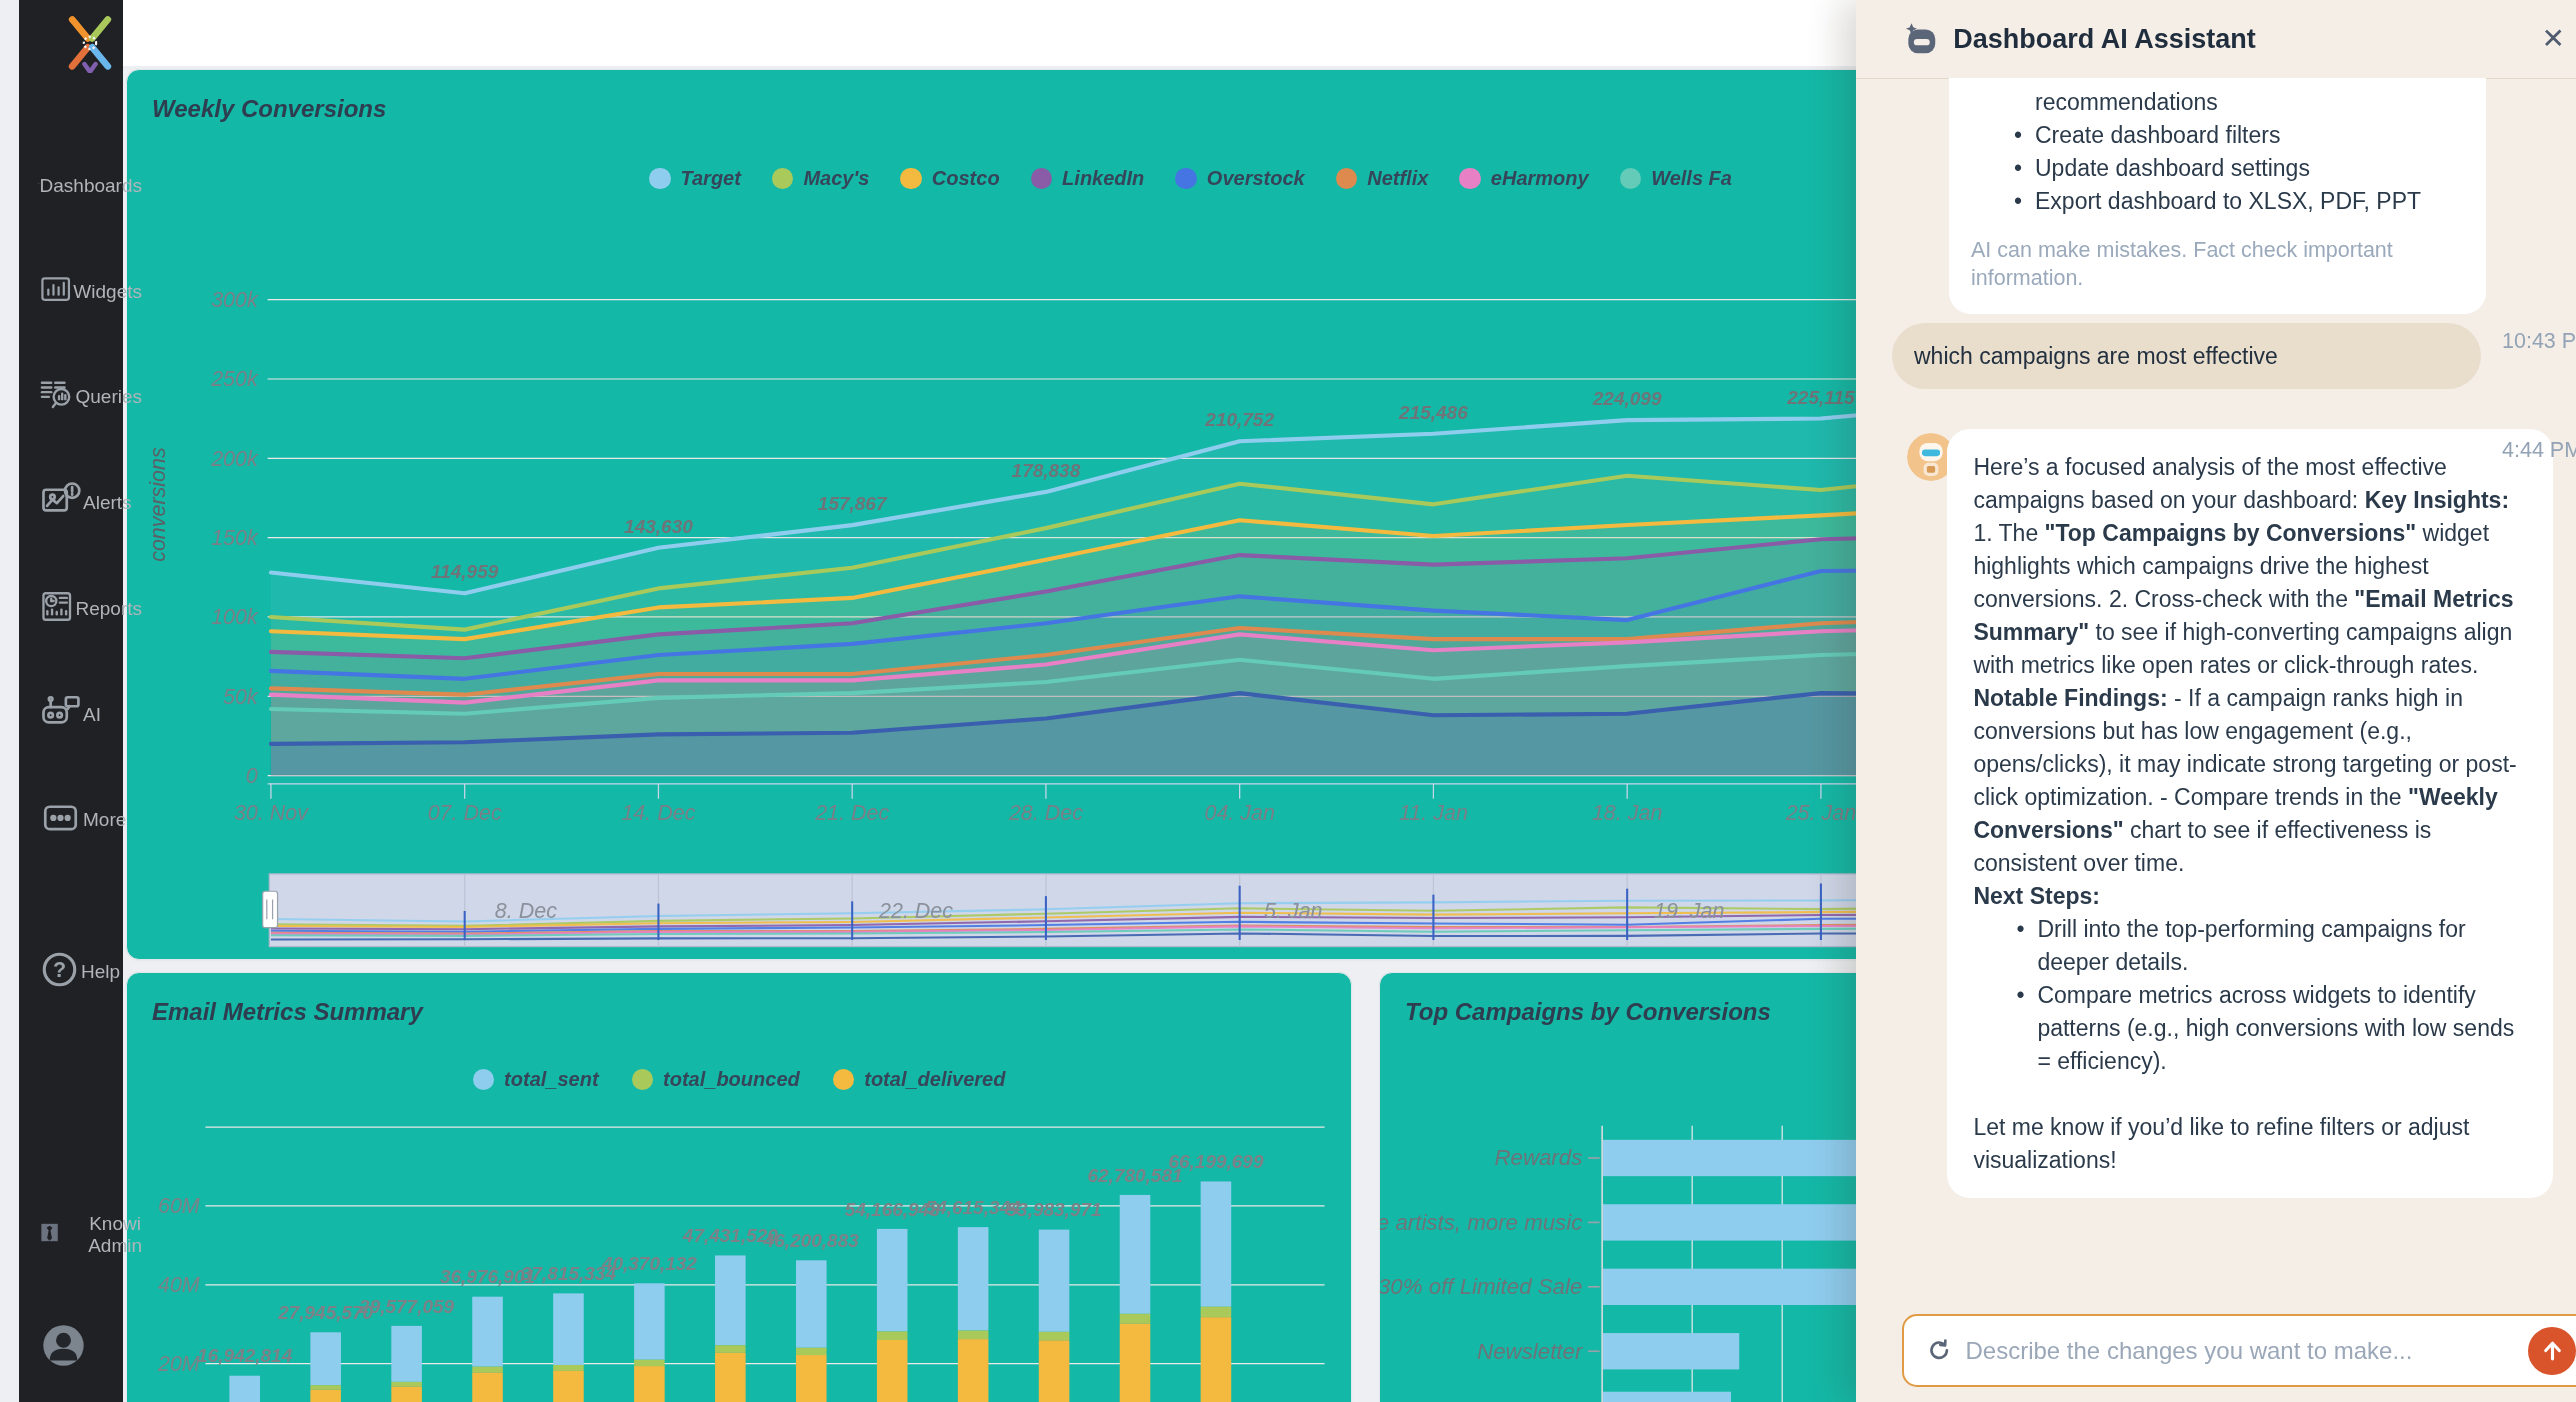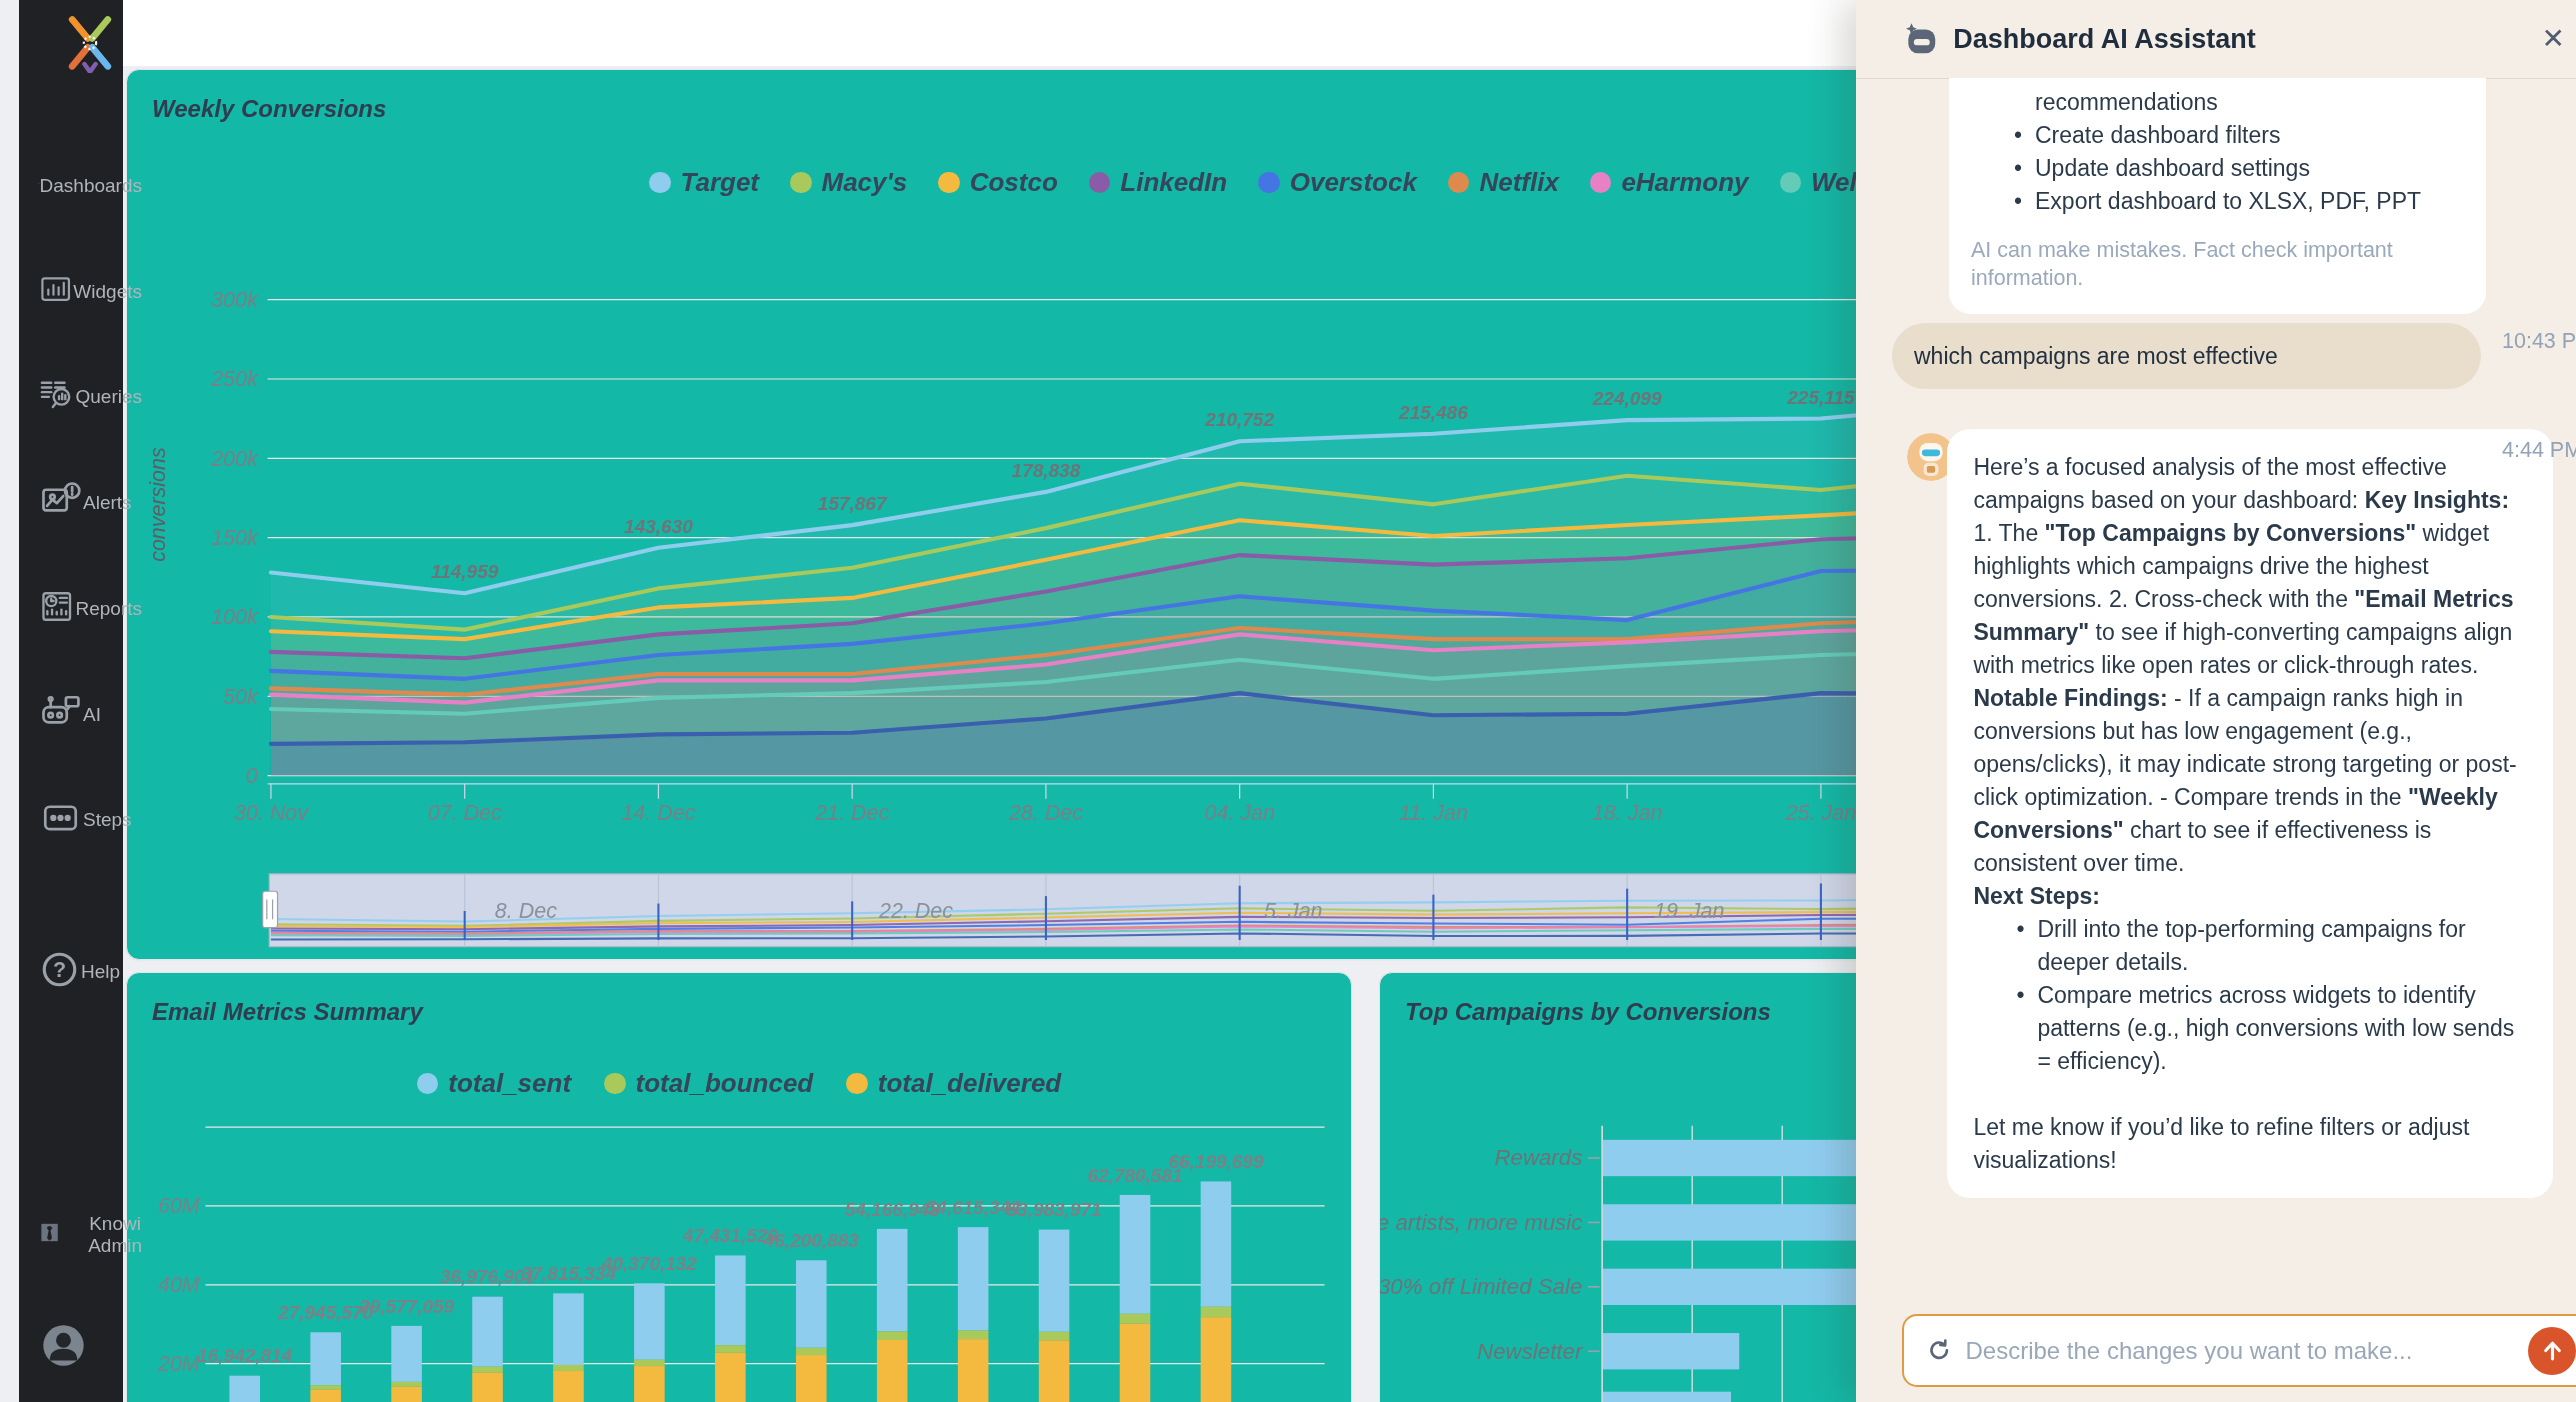--- a/index.html
+++ b/index.html
@@ -23,21 +23,21 @@
                color:#6b7580;font-size:20.7px;font-weight:bold;display:flex;align-items:center;justify-content:center;background:#fff;}
   
   .card{background:#14b8a6;border:0.8px solid #e4e7ea;border-radius:13.2px;box-shadow:0 0.8px 1.7px rgba(40,50,60,.04);font-style:italic;}
   #card-weekly{left:107px;top:69px;width:2360px;height:889px;}
   #card-email{left:107px;top:972px;width:1224px;height:479px;}
   #card-top{left:1360px;top:972px;width:991px;height:479px;}
   .card-title{position:absolute;left:25px;top:25px;font-size:24px;font-weight:bold;color:#2e3d4f;}
   .legend-row{position:absolute;display:flex;align-items:center;gap:33px;}
   .legend-item{display:flex;align-items:center;gap:10px;cursor:pointer;}
   .legend-dot{width:21.5px;height:21.5px;border-radius:10.7px;}
-  .legend-item span{font-size:26px;font-weight:bold;color:#36465a;white-space:nowrap;}
+  .legend-item span{font-size:20px;font-weight:bold;color:#36465a;white-space:nowrap;}
   
   #ai-panel{left:1837px;top:0;width:739px;height:1403px;background:#f4eee6;z-index:50;box-shadow:-15px 0 33px rgba(60,50,40,.18);}
   #ai-header{position:absolute;left:0;top:0;width:100%;height:78px;border-bottom:0.8px solid #e2d9cd;display:flex;align-items:center;}
   #ai-title{font-size:27px;font-weight:bold;color:#1f2d3d;margin-left:13.2px;}
   #ai-close{position:absolute;right:30px;top:21.5px;font-size:28px;color:#4f5b6e;cursor:pointer;}
   .bubble{position:absolute;background:#fff;color:#2b3a4a;font-size:23px;line-height:33px;}
   #bubble-intro{left:93px;top:78px;width:537px;border-radius:0 0 21.5px 21.5px;padding:8.3px 22px 21.5px 22px;box-sizing:border-box;}
   .ul-row{position:relative;padding-left:64px;}
   .ul-row::before{content:"•";position:absolute;left:43px;}
   .partial-line{padding-left:64px;}
@@ -146,21 +146,21 @@
         </svg>
         <span class="lbl">AI</span>
       </div>
       <div class="side-item abs" style="left: 0px; top: 796px;">
         <svg width="45" height="43" viewBox="0 0 48 48" fill="none" stroke="#9aa1a9" stroke-width="3" stroke-linecap="round" stroke-linejoin="round" style="color:#9aa1a9">
           <rect x="7" y="12" width="34" height="25" rx="5"></rect>
           <circle cx="16" cy="24.5" r="2" fill="currentColor"></circle>
           <circle cx="24" cy="24.5" r="2" fill="currentColor"></circle>
           <circle cx="32" cy="24.5" r="2" fill="currentColor"></circle>
         </svg>
-        <span class="lbl">Steps</span>
+        <span class="lbl">More</span>
       </div>
     </div>
   <div id="side-bottom">
       <div class="side-item abs" style="top: 948px;">
         <svg width="43" height="43" viewBox="0 0 48 48">
           <circle cx="24" cy="24" r="17" fill="none" stroke="#9aa1a9" stroke-width="3.5"></circle>
           <text x="24" y="32" text-anchor="middle" font-size="24" font-weight="bold" fill="#9aa1a9">?</text>
         </svg>
         <span class="lbl">Help</span>
       </div>

